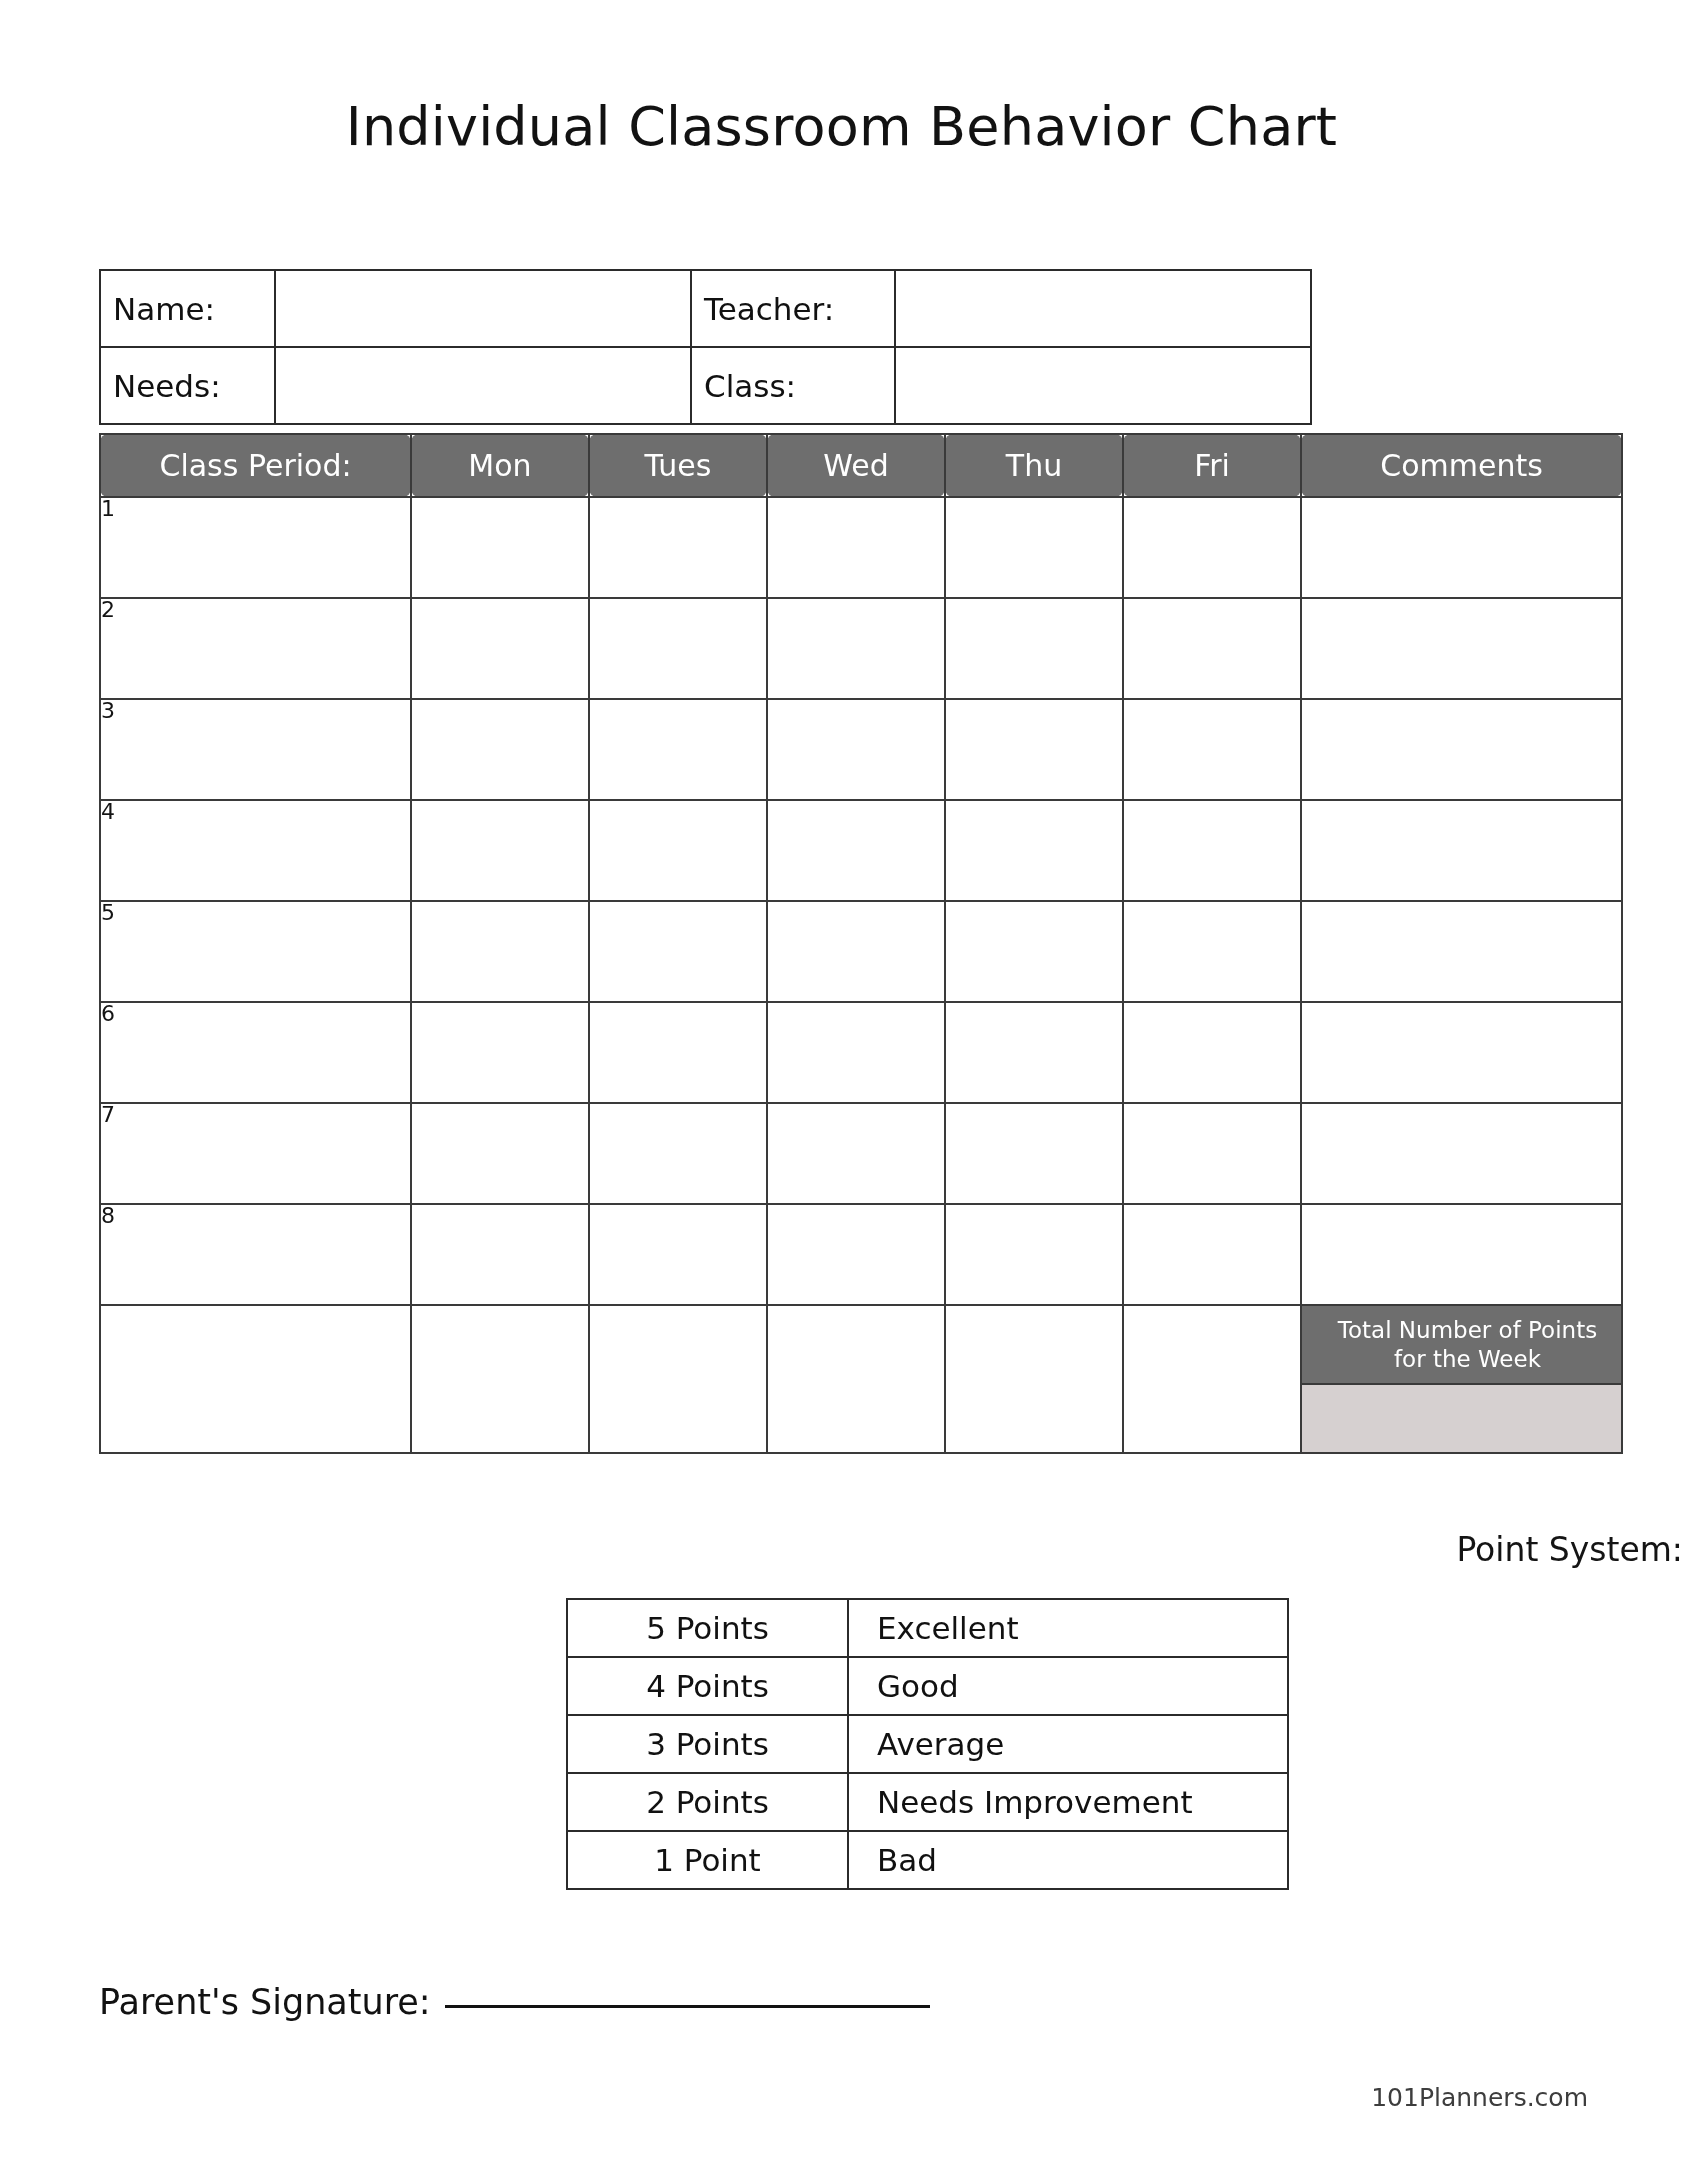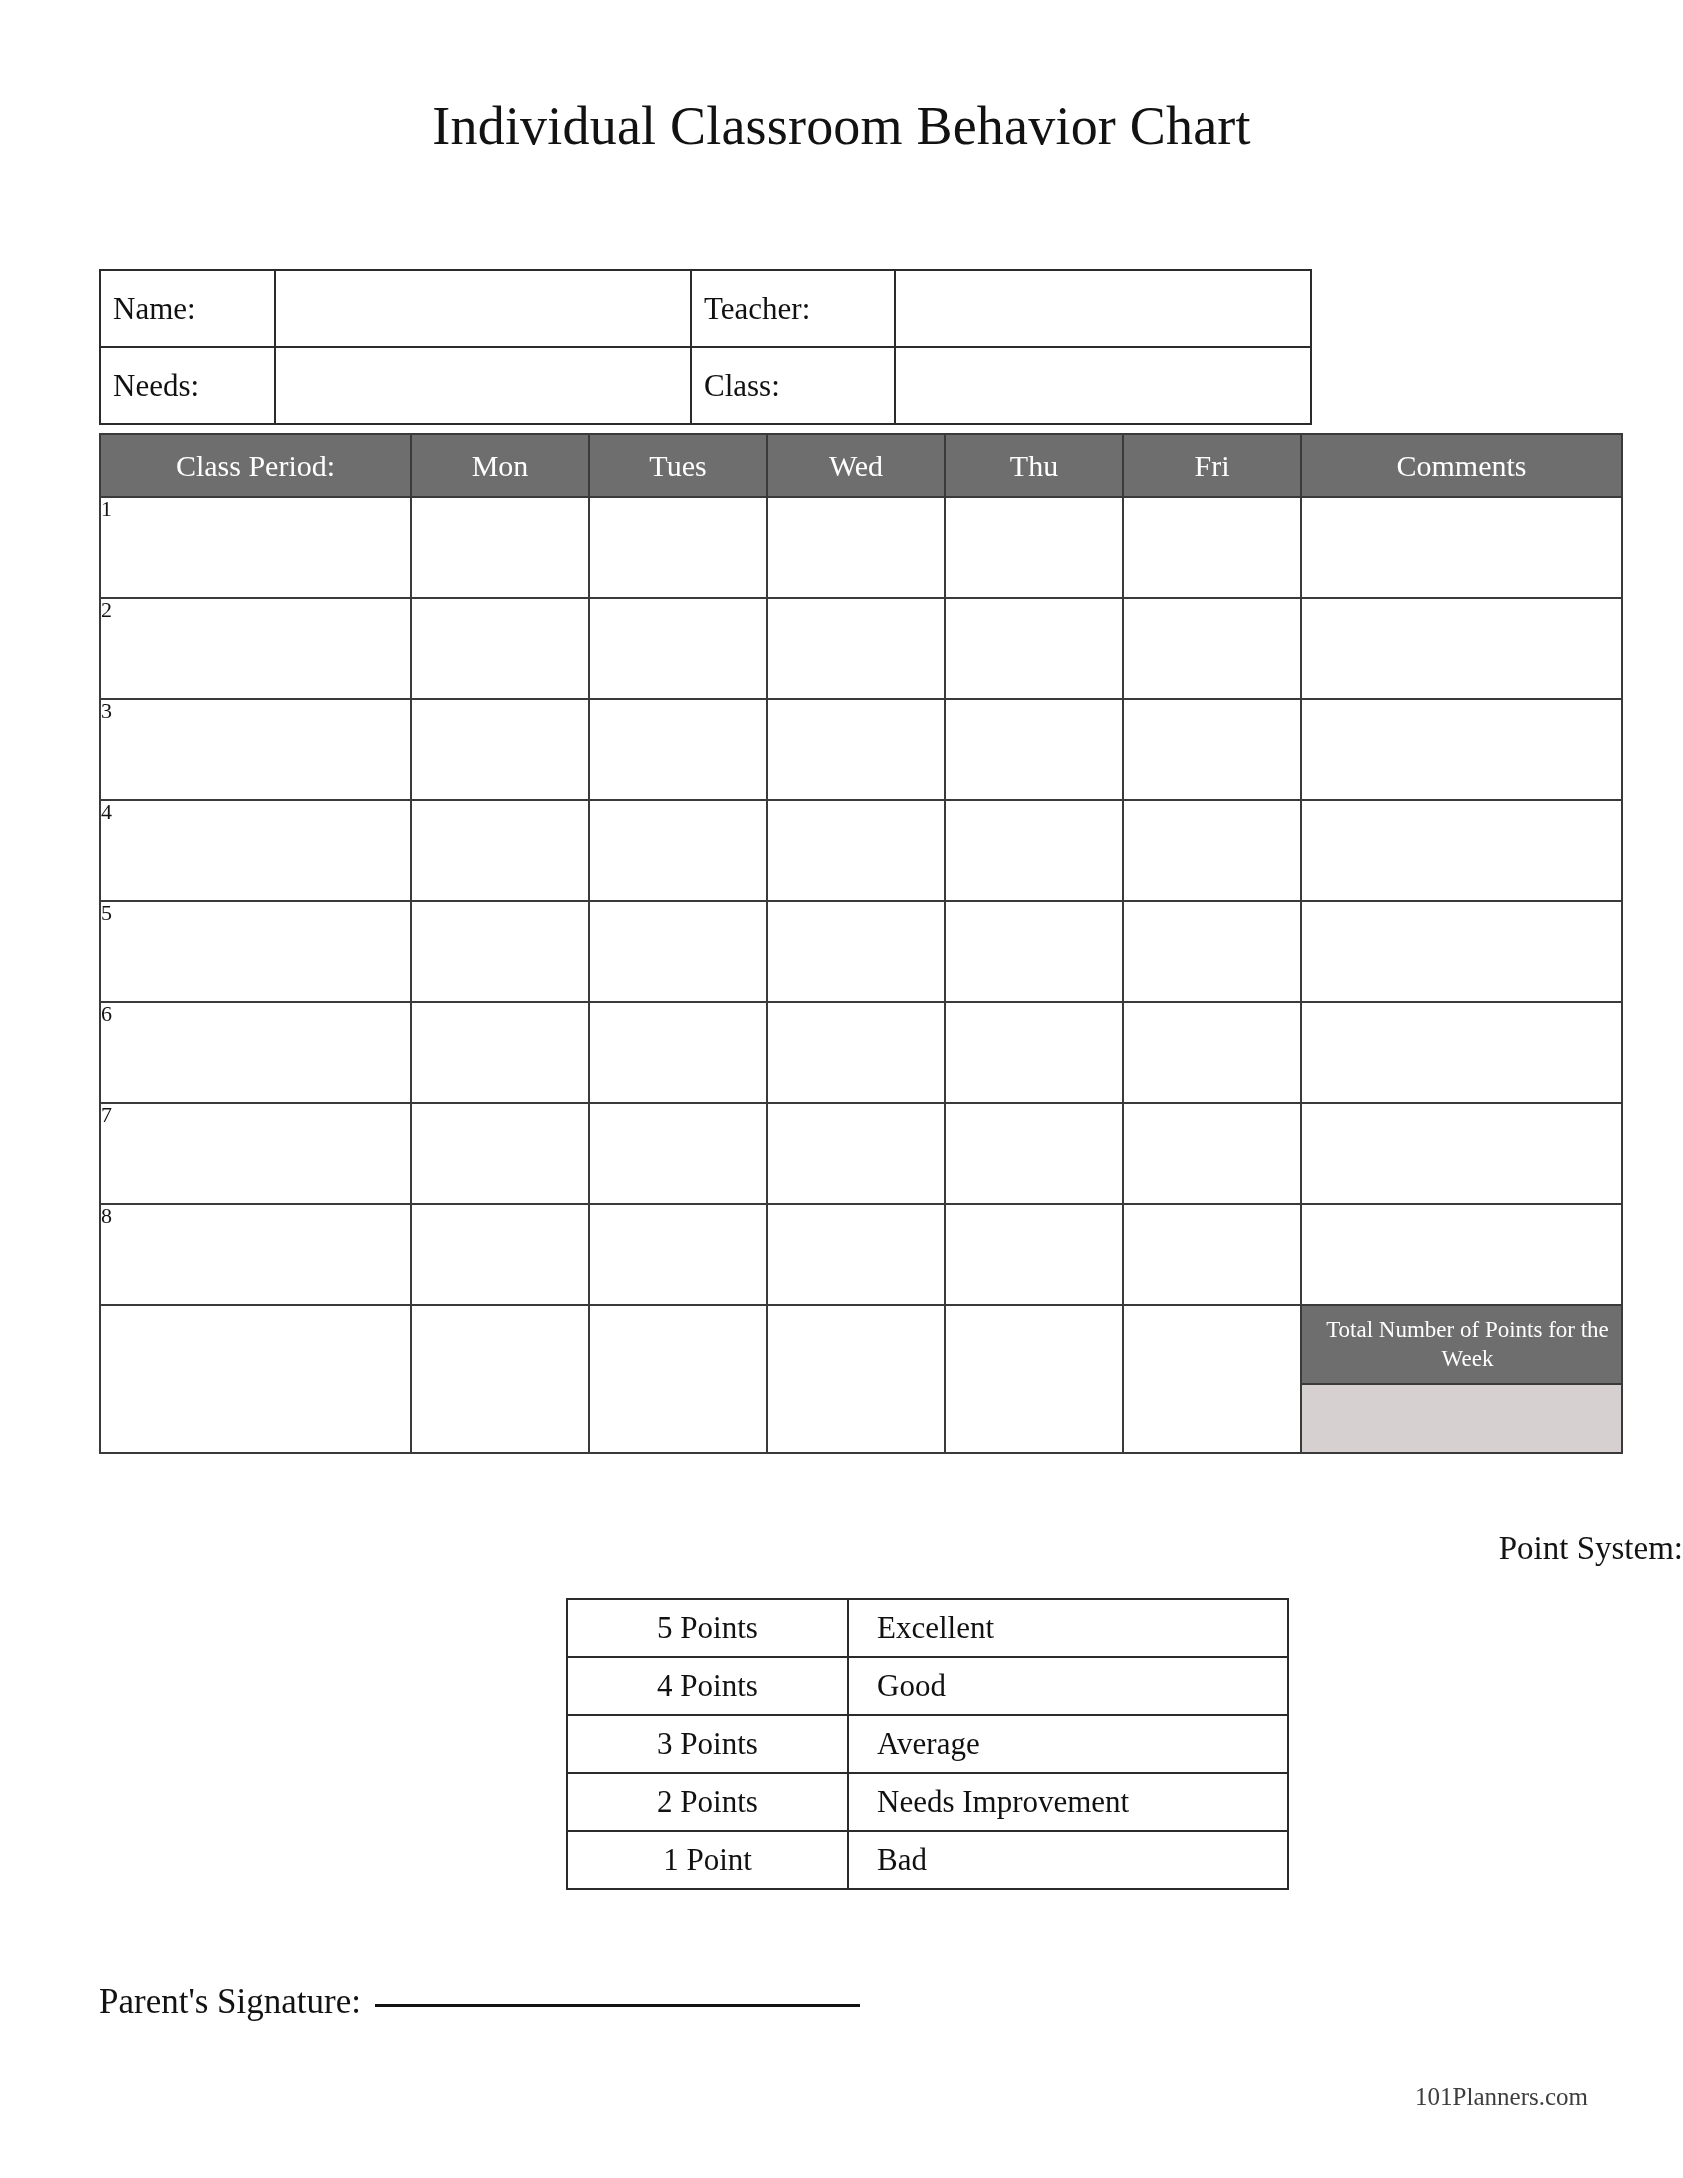--- a/index.html
+++ b/index.html
@@ -14,21 +14,20 @@
     color: #111111;
     position: relative;
     overflow: hidden;
   }
   .page {
     position: absolute;
     top: 0; left: 0;
     width: 1498px;
     height: 2178px;
     box-sizing: border-box;
-    font-family: Liberation Serif, serif;
   }
 
   
   .title {
     position: absolute;
     top: 95px;
     left: 0;
     width: 1683px;
     text-align: center;
     font-size: 54px;
@@ -70,20 +69,21 @@
     border: 2px solid #3a3a3a;
     padding: 0;
   }
   .grid thead th {
     background: #6e6e6e;
     color: #ffffff;
     font-weight: 400;
     font-size: 30px;
     height: 61px;
     text-align: center;
+    border-radius: 8px;
   }
   .col-period { width: 309px; }
   .col-day { width: 176px; }
   .col-comments { width: 319px; }
 
   .grid tbody td {
     height: 99px;
     background: #ffffff;
     vertical-align: top;
   }

